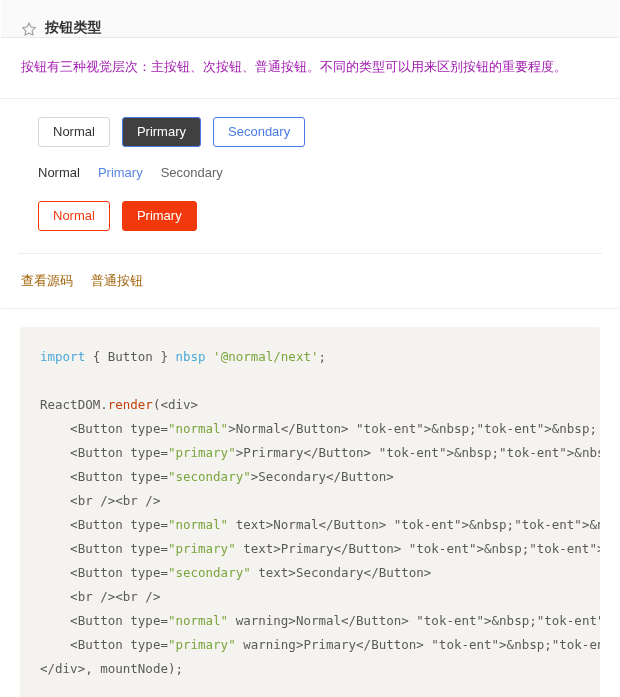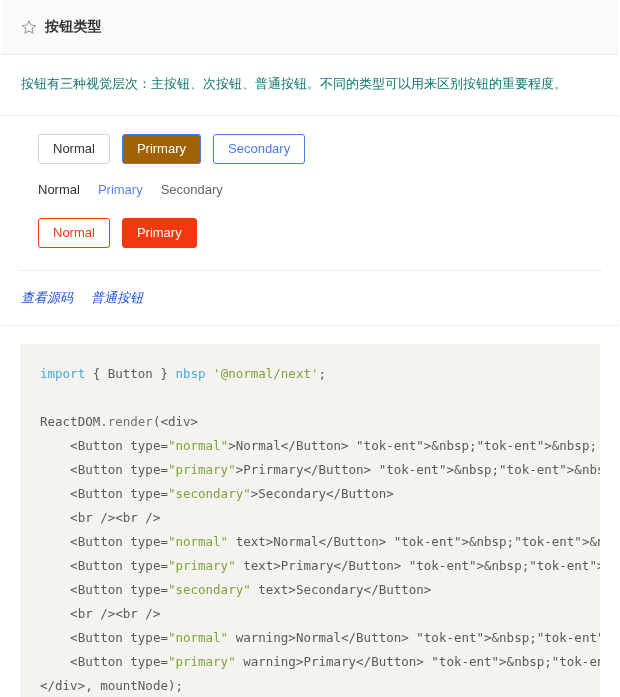--- a/index.html
+++ b/index.html
@@ -23,25 +23,25 @@
     border: 1px solid #e6e6e6;
     border-top: none;
     border-left: none;
     border-right: none;
     background: #fff;
   }
 
   
   .demo-header {
     box-sizing: border-box;
-    height: 55px;
+    height: 38px;
     background: #fafafa;
     border-bottom: 1px solid #e8e8e8;
     display: flex;
-    align-items: center;
+    align-items: flex-end;
     padding: 0 20px;
     margin: 0 1px;
   }
   .star-icon {
     width: 16px;
     height: 16px;
     margin-right: 8px;
     flex: 0 0 auto;
     display: block;
   }
@@ -55,21 +55,21 @@
   
   .demo-desc-wrap {
     box-sizing: border-box;
     padding: 18px 20px 20px 20px;
     border-bottom: 1px solid #ededed;
     margin: 0 1px;
   }
   .demo-desc {
     font-size: 13px;
     line-height: 22px;
-    color: #0f766e;
+    color: #a21caf;
   }
 
   
   .demo-body {
     box-sizing: border-box;
     padding: 18px 20px 22px 20px;
     border-bottom: 1px solid #ededed;
     margin: 0 18px;
   }
   .btn-row {
@@ -94,21 +94,21 @@
     margin-right: 12px;
     white-space: nowrap;
     display: inline-block;
   }
   .btn-normal {
     background: #ffffff;
     border-color: #d6d6d6;
     color: #333333;
   }
   .btn-primary {
-    background: #a16207;
+    background: #404040;
     border-color: #4a7ce8;
     color: #ffffff;
   }
   .btn-secondary {
     background: #ffffff;
     border-color: #4a7ce8;
     color: #4a7ce8;
   }
   .btn-warning-normal {
     background: #ffffff;
@@ -145,25 +145,24 @@
   .links-bar {
     box-sizing: border-box;
     padding: 18px 20px 18px 20px;
     border-bottom: 1px solid #ededed;
     margin: 0 1px;
     display: flex;
     align-items: center;
   }
   .demo-link {
     font-size: 13px;
-    color: #1d4ed8;
+    color: #a16207;
     text-decoration: none;
     cursor: pointer;
     margin-right: 18px;
-    font-style: italic;
   }
 
   
   .code-wrap {
     box-sizing: border-box;
     padding: 18px 20px 20px 20px;
   }
   pre.code-block {
     box-sizing: border-box;
     margin: 0;
@@ -172,21 +171,21 @@
     padding: 18px 20px 20px 20px;
     font-family: "DejaVu Sans Mono", "Liberation Mono", monospace;
     font-size: 12.5px;
     line-height: 24px;
     color: #5a5a5a;
     white-space: pre;
     overflow: hidden;
   }
   .tok-kw   { color: #4ca8d6; text-align: center; }
   .tok-str  { color: #7aa53c; }
-  .tok-fn   { color: #737373; }
+  .tok-fn   { color: #c2410c; }
 </style>
 </head>
 <body>
 
 <div class="demo-card">
 
   <div class="demo-header">
     <svg class="star-icon" viewBox="0 0 24 24">
       <path d="M12 2.8 L14.9 9.0 L21.6 9.8 L16.7 14.5 L18.0 21.2 L12 17.9 L6.0 21.2 L7.3 14.5 L2.4 9.8 L9.1 9.0 Z" fill="none" stroke="#9a9a9a" stroke-width="1.6" stroke-linejoin="round"></path>
     </svg>

